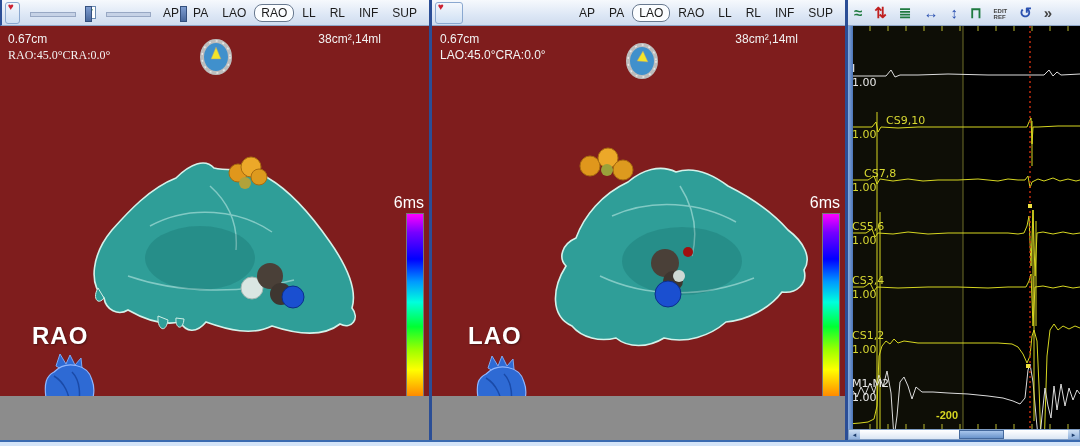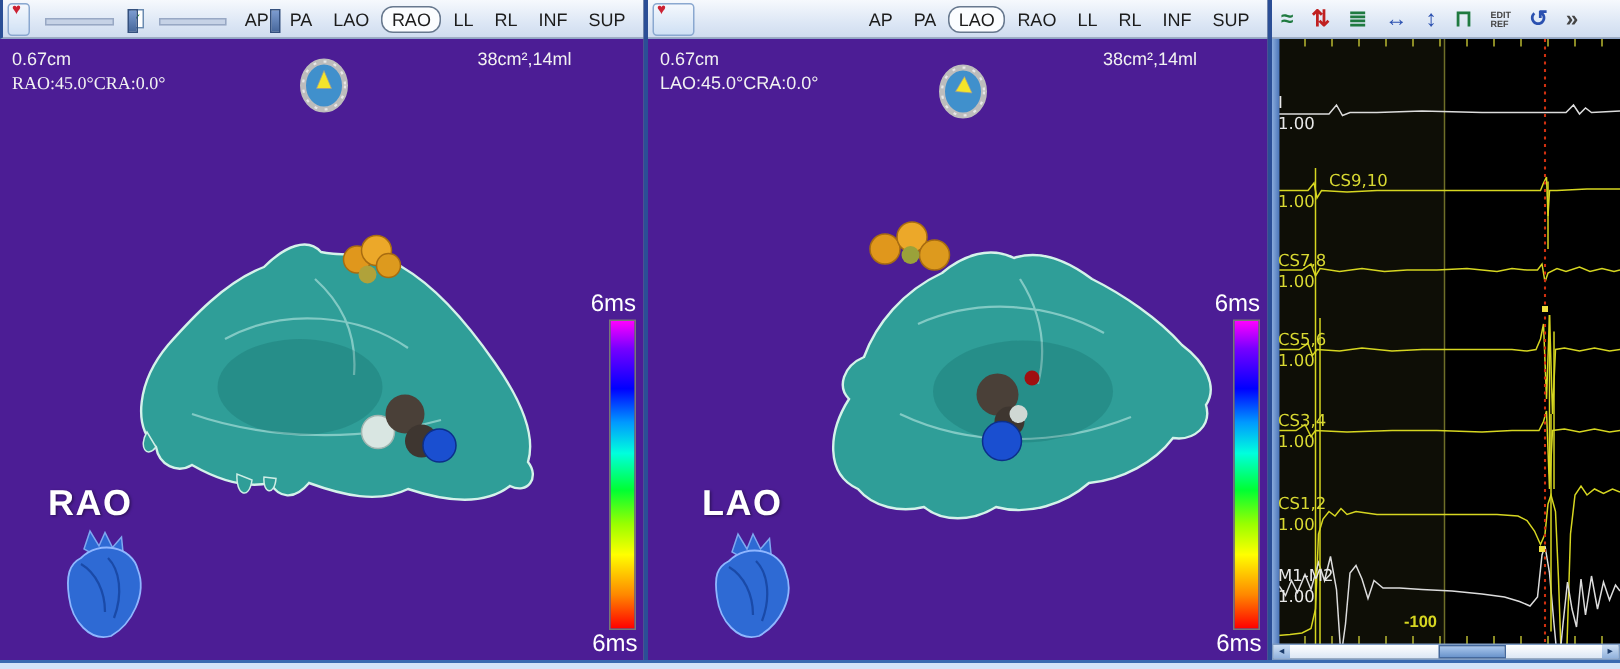--- a/index.html
+++ b/index.html
@@ -16,21 +16,21 @@
   .slider .track{position:absolute;left:0;right:0;top:6px;height:3px;background:#c6d2e6;border:1px solid #98a8c4;}
   .slider .handle{position:absolute;top:0;width:5px;height:14px;background:linear-gradient(#7d9cd0,#48689c);border:1px solid #34507e;}
   .cbx{width:11px;height:11px;border:1px solid #6a8ab0;background:#fff;font-size:9px;line-height:11px;
      text-align:center;color:#2a8a2a;margin:0 4px;}
   .obts{margin-left:auto;display:flex;align-items:center;gap:2px;padding-right:6px;}
   .obtn{font-size:12px;color:#1c1c1c;padding:1px 6px;cursor:pointer;white-space:nowrap;}
   .obtn.sel{border:1px solid #68798f;border-radius:8px;background:#fbfdff;}
   .sicon{font-size:15px;font-weight:bold;margin:0 6px;cursor:pointer;line-height:24px;}
   .sicon.editref{font-size:6px;font-weight:bold;line-height:6px;margin-top:2px;}
   
-  .viewport{position:absolute;top:26px;height:414px;background:#4c1d95;overflow:hidden;}
+  .viewport{position:absolute;top:26px;height:370px;background:#7f1d1d;overflow:hidden;}
   .ovl{position:absolute;color:#f2f2f2;font-size:12px;white-space:nowrap;}
   .viewlabel{position:absolute;color:#fff;font-size:24px;font-weight:bold;letter-spacing:1px;
      text-shadow:1px 1px 2px rgba(0,0,0,.4);}
   .colorbar{position:absolute;width:16px;border:1px solid #777;
      background:linear-gradient(180deg,#ff00ff 0%,#7700ff 9%,#0000ff 22%,#0099ff 33%,#00ffdd 43%,
         #00ff33 55%,#99ff00 66%,#ffff00 76%,#ff8800 89%,#ff0000 100%);}
   .cblabel{position:absolute;color:#fff;font-size:16px;}
   .divider{position:absolute;top:0;width:3px;height:446px;background:#2b4e96;}
   
   #signal-area{position:absolute;left:848px;top:26px;width:232px;height:405px;background:#000;}
@@ -227,26 +227,26 @@
         <line x1="32" y1="186" x2="32" y2="408" stroke="#d6d621" stroke-width="1"></line>
         <line x1="184" y1="95" x2="184" y2="140" stroke="#d6d621" stroke-width="1"></line>
         <line x1="185" y1="184" x2="185" y2="290" stroke="#d6d621" stroke-width="1"></line>
         <line x1="188" y1="195" x2="188" y2="300" stroke="#d6d621" stroke-width="1"></line>
         <line x1="186" y1="250" x2="186" y2="395" stroke="#d6d621" stroke-width="1"></line>
         <line x1="182" y1="0" x2="182" y2="405" stroke="#d03010" stroke-dasharray="2,3" stroke-width="1.4"></line>
         <rect x="180" y="178" width="4" height="4" fill="#f0e040"></rect>
         <rect x="178" y="338" width="4" height="4" fill="#f0e040"></rect>
       </svg>
   <div class="bluestrip"></div>
-  <div class="timelabel">-100</div>
+  <div class="timelabel">-200</div>
 <div class="tlabel" style="top: 36px; color: rgb(232, 232, 232);">I</div>
       <div class="tgain" style="top: 50px; color: rgb(232, 232, 232);">1.00</div>
       <div class="tlabel" style="top: 88px; color: rgb(216, 216, 50); padding-left: 34px;">CS9,10</div>
       <div class="tgain" style="top: 102px; color: rgb(216, 216, 50);">1.00</div>
-      <div class="tlabel" style="top: 141px; color: rgb(216, 216, 50);">CS7,8</div>
+      <div class="tlabel" style="top: 141px; color: rgb(216, 216, 50); margin-left: 12px;">CS7,8</div>
       <div class="tgain" style="top: 155px; color: rgb(216, 216, 50);">1.00</div>
       <div class="tlabel" style="top: 194px; color: rgb(216, 216, 50);">CS5,6</div>
       <div class="tgain" style="top: 208px; color: rgb(216, 216, 50);">1.00</div>
       <div class="tlabel" style="top: 248px; color: rgb(216, 216, 50);">CS3,4</div>
       <div class="tgain" style="top: 262px; color: rgb(216, 216, 50);">1.00</div>
       <div class="tlabel" style="top: 303px; color: rgb(216, 216, 50); text-align: right;">CS1,2</div>
       <div class="tgain" style="top: 317px; color: rgb(216, 216, 50);">1.00</div>
       <div class="tlabel" style="top: 351px; color: rgb(232, 232, 232);">M1-M2</div>
       <div class="tgain" style="top: 365px; color: rgb(232, 232, 232);">1.00</div>
     </div>

